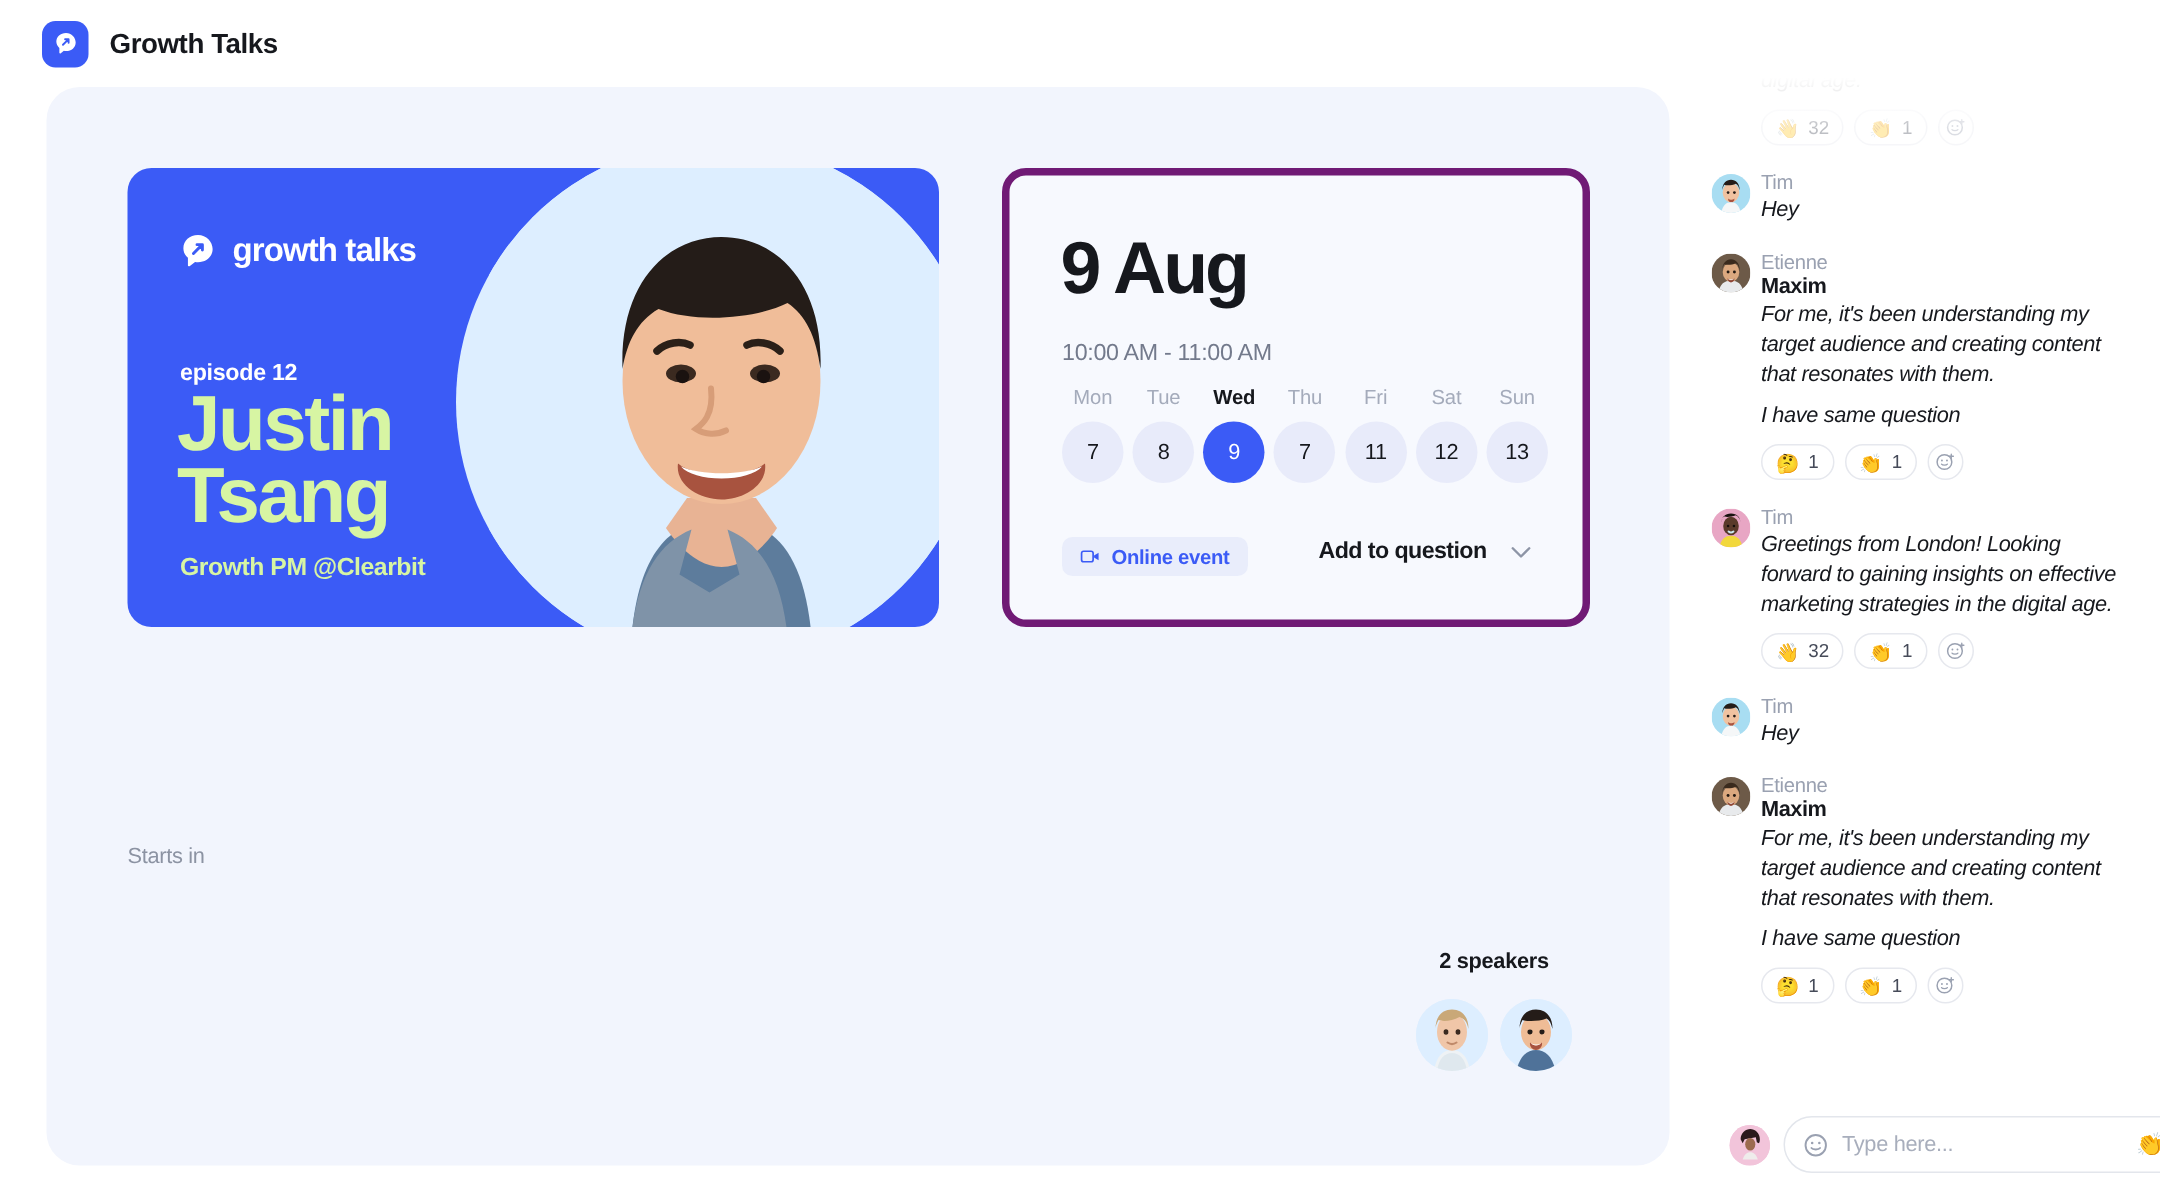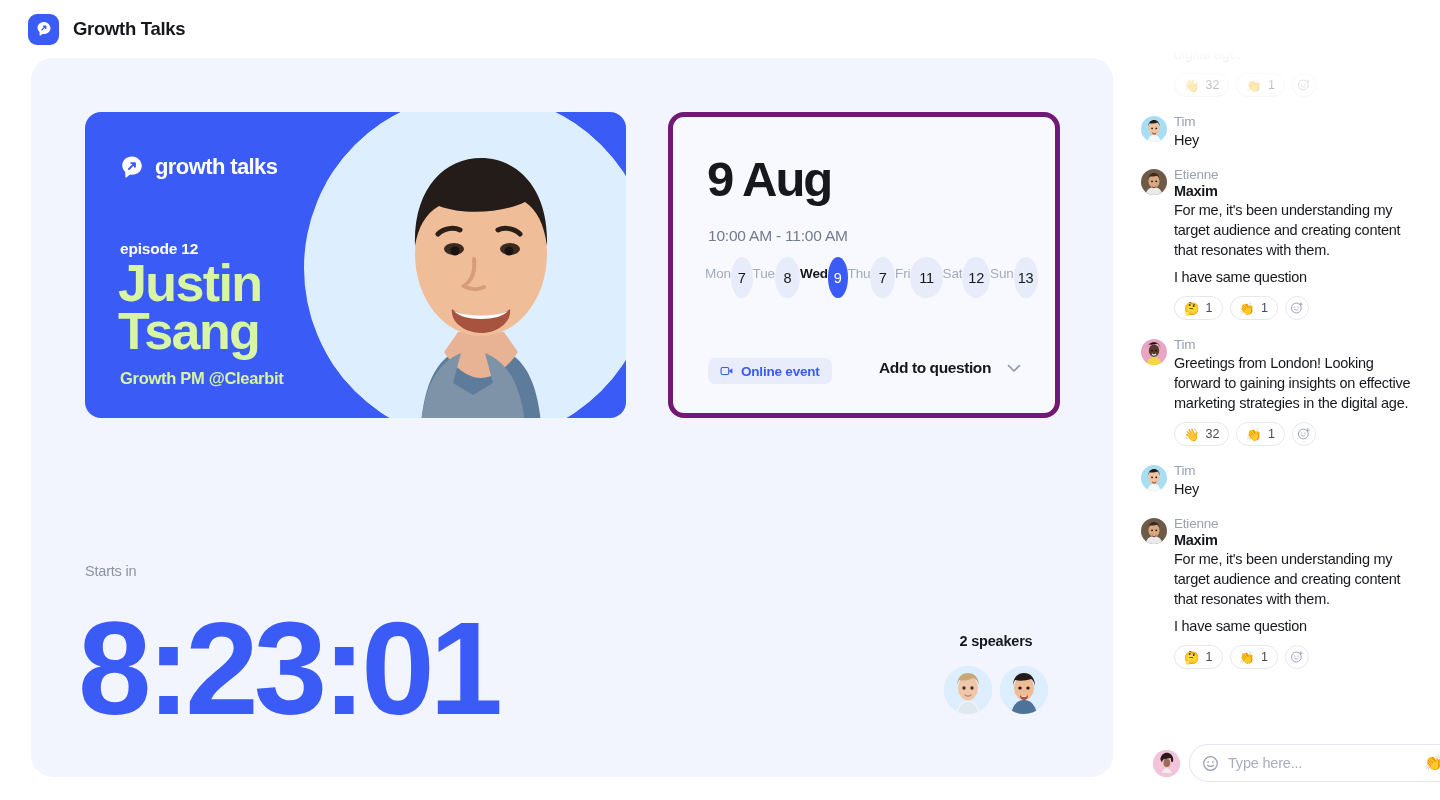--- a/index.html
+++ b/index.html
@@ -51,21 +51,21 @@
   .promo-role { position:absolute; left:35px; top:257px; color:#d7f5a3; font-size:16.5px; font-weight:700; letter-spacing:-0.3px; }
 
   
   .datecard {
     position:absolute; left:637px; top:54px; width:392px; height:306px;
     background:#f7f9fe; border:5px solid #701a75; border-radius:16px;
   }
   .date-big { position:absolute; left:34px; top:34px; font-size:49px; font-weight:700; letter-spacing:-2px; color:#16181d; }
   .date-time { position:absolute; left:35px; top:110px; font-size:15.5px; color:#737a8c; letter-spacing:-0.2px; }
   .week { position:absolute; left:32px; top:140px; width:330px; display:flex; gap:0; }
-  .daycol { width:47.5px; display:flex; flex-direction:row; align-items:center; }
+  .daycol { width:47.5px; display:flex; flex-direction:column; align-items:center; }
   .dayname { font-size:13.5px; color:#a4abbb; margin-bottom:9px; letter-spacing:-0.1px; }
   .daycol.sel .dayname { color:#16181d; font-weight:600; }
   .daynum {
     width:41px; height:41px; border-radius:50%; background:#e8ebfa;
     display:flex; align-items:center; justify-content:center;
     font-size:14.5px; color:#16181d; letter-spacing:-0.2px;
   }
   .daycol.sel .daynum { background:#3b5bf6; color:#ffffff; }
   .online-badge {
     position:absolute; left:35px; top:241px; height:26px; padding:0 12px;
@@ -96,21 +96,21 @@
     position:absolute; left:0; top:44px; width:305px; height:42px; z-index:3;
     background:linear-gradient(to bottom, #ffffff 18%, rgba(255,255,255,0.55) 70%, rgba(255,255,255,0));
     pointer-events:none;
   }
   .msg { position:relative; padding:0 22px 0 39px; margin-bottom:17px; }
   .msg-avatar {
     position:absolute; left:6px; top:2px; width:26px; height:26px; border-radius:50%; overflow:hidden;
   }
   .msg-author { font-size:13.5px; color:#9aa1b1; letter-spacing:-0.2px; margin-bottom:1px; }
   .msg-subject { font-size:14.5px; font-weight:700; color:#16181d; letter-spacing:-0.3px; margin-bottom:1px; }
-  .msg-text { font-size:14.5px; color:#16181d; line-height:1.38; letter-spacing:-0.25px; }
+  .msg-text { font-size:14.5px; color:#16181d; line-height:1.38; letter-spacing:-0.25px;font-style:italic; }
   .msg-text + .msg-text { margin-top:7px; }
   .reactions { display:flex; gap:7px; margin-top:9px; }
   .pill {
     height:24px; min-width:45px; padding:0 9px; border:1px solid #e6e8ee; border-radius:12px;
     display:flex; align-items:center; gap:6px; background:#fff;
     font-size:12.5px; color:#464b59;
   }
   .pill-add { width:24px; min-width:24px; padding:0; justify-content:center; }
   .msg.headless { padding-top:0; }
 
@@ -230,21 +230,20 @@
       </div>
       <div class="addcal">
         <span class="addcal-label">Add to question</span>
         <svg width="14" height="9" viewBox="0 0 14 9">
           <path d="M1.5 1.5L7 7l5.5-5.5" stroke="#8d95a6" stroke-width="1.6" fill="none" stroke-linecap="round" stroke-linejoin="round"></path>
         </svg>
       </div>
     </div>
 
     <div class="starts-in">Starts in</div>
-    <div class="countdown">8:23:01</div>
 
     <div class="speakers">
       <div class="speakers-label">2 speakers</div>
       <div class="speakers-avatars">
         <div class="sp-avatar">
           <svg width="48" height="48" viewBox="0 0 48 48">
             <rect width="48" height="48" fill="#ddeeff"></rect>
             <path d="M12 48c1.5-10 6-14 12-14s10.5 4 12 14z" fill="#eef2f5"></path>
             <ellipse cx="24" cy="22" rx="10" ry="12.5" fill="#f0c6a8"></ellipse>
             <path d="M13 20c0-9 5-13 11-13s11 4 11 13c-1-5-3-7-6-8-5 3-12 3-14 2-1 2-2 4-2 6z" fill="#c9a878"></path>

